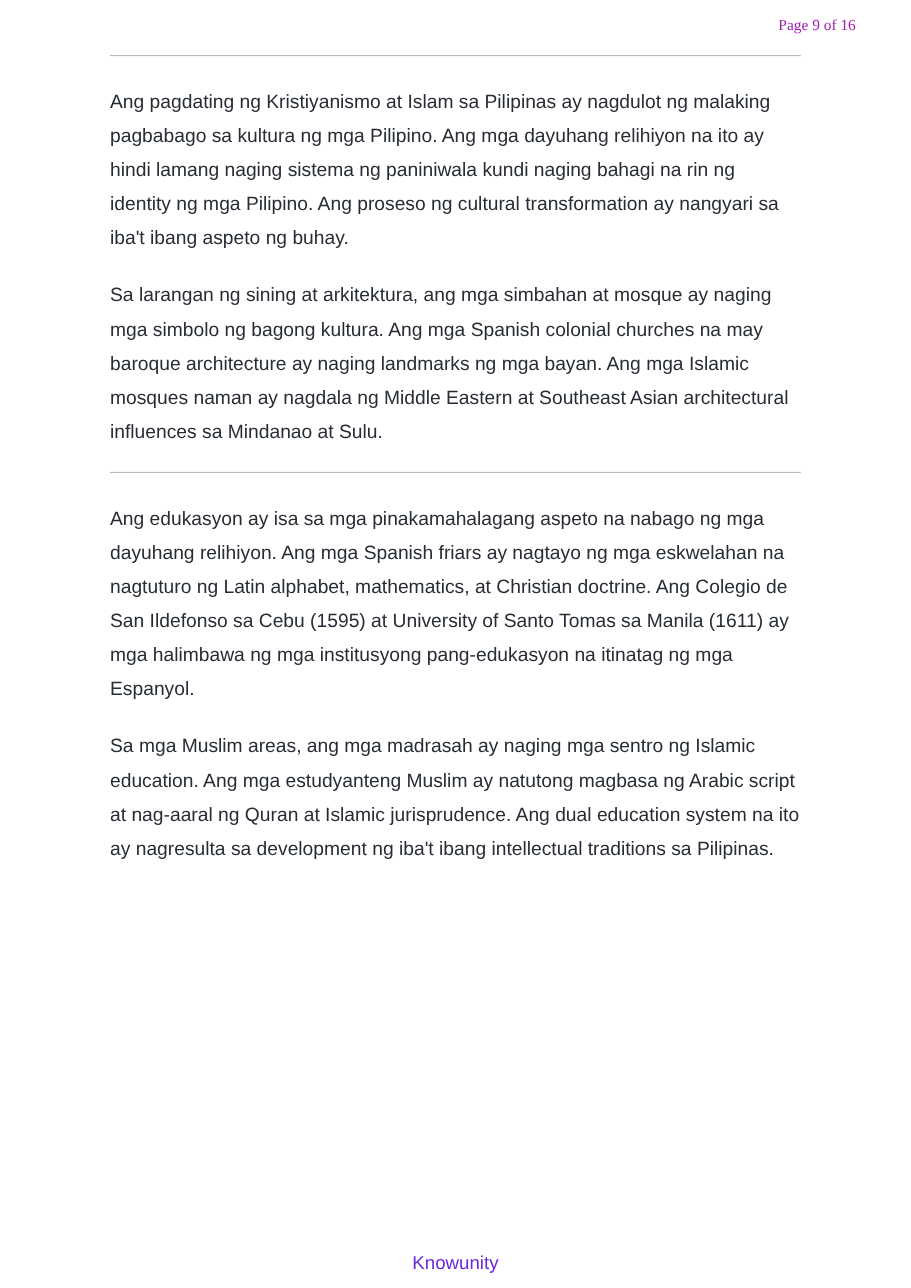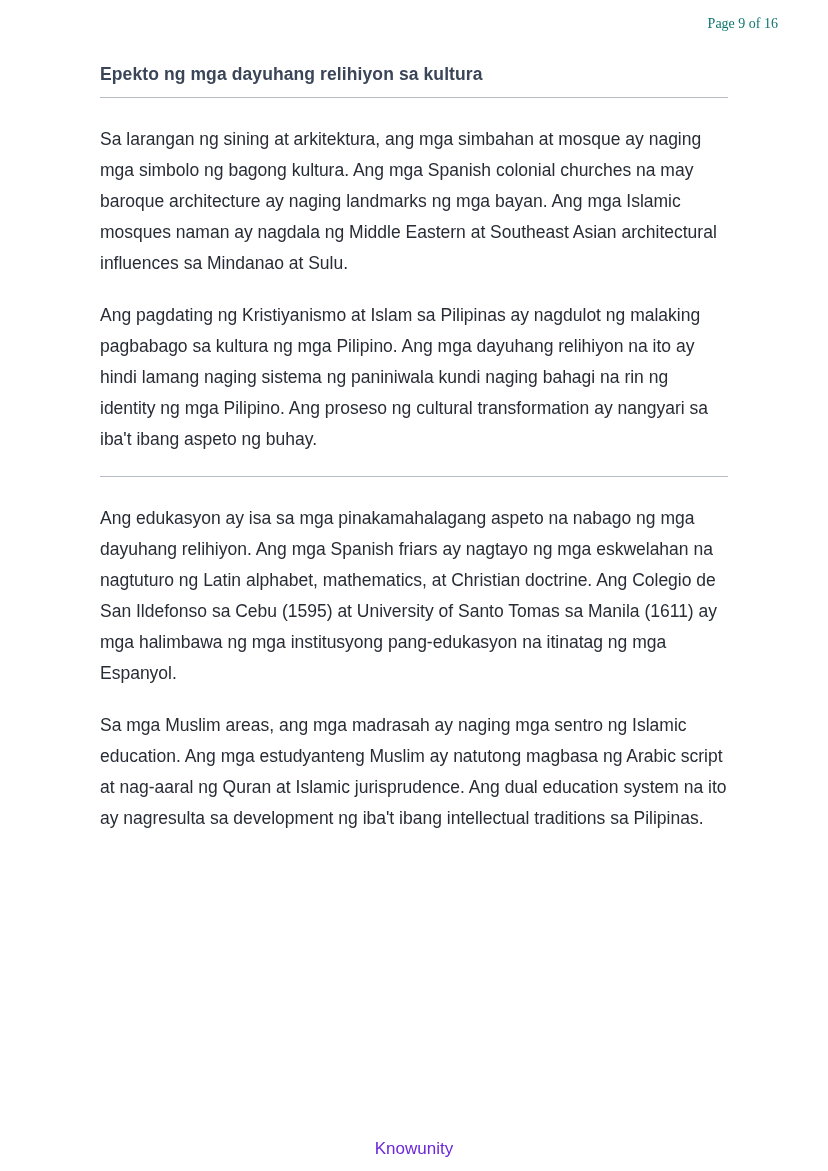--- a/index.html
+++ b/index.html
@@ -14,21 +14,21 @@
     font-family: "Liberation Sans", sans-serif;
     color: #272c35;
     overflow: hidden;
   }
   .page-indicator {
     position: absolute;
     top: 16px;
     right: 50px;
     font-family: "Liberation Serif", serif;
     font-size: 14px;
-    color: #0f766e;
+    color: #a21caf;
   }
   .content {
     position: absolute;
     top: 50px;
     left: 100px;
     right: 100px;
   }
   .section {
     margin-bottom: 14px;
   }
@@ -63,24 +63,23 @@
   }
 </style>
 </head>
 <body>
 
 <div class="page-indicator">Page 9 of 16</div>
 
 <div class="content">
 
   <div class="section">
-    <h2 class="section-heading">Epekto ng mga dayuhang relihiyon sa kultura</h2>
     <hr class="heading-divider">
+    <p class="paragraph">Ang pagdating ng Kristiyanismo at Islam sa Pilipinas ay nagdulot ng malaking pagbabago sa kultura ng mga Pilipino. Ang mga dayuhang relihiyon na ito ay hindi lamang naging sistema ng paniniwala kundi naging bahagi na rin ng identity ng mga Pilipino. Ang proseso ng cultural transformation ay nangyari sa iba't ibang aspeto ng buhay.</p>
     <p class="paragraph">Sa larangan ng sining at arkitektura, ang mga simbahan at mosque ay naging mga simbolo ng bagong kultura. Ang mga Spanish colonial churches na may baroque architecture ay naging landmarks ng mga bayan. Ang mga Islamic mosques naman ay nagdala ng Middle Eastern at Southeast Asian architectural influences sa Mindanao at Sulu.</p>
-    <p class="paragraph">Ang pagdating ng Kristiyanismo at Islam sa Pilipinas ay nagdulot ng malaking pagbabago sa kultura ng mga Pilipino. Ang mga dayuhang relihiyon na ito ay hindi lamang naging sistema ng paniniwala kundi naging bahagi na rin ng identity ng mga Pilipino. Ang proseso ng cultural transformation ay nangyari sa iba't ibang aspeto ng buhay.</p>
   </div>
 
   <div class="section">
     <hr class="heading-divider">
     <p class="paragraph">Ang edukasyon ay isa sa mga pinakamahalagang aspeto na nabago ng mga dayuhang relihiyon. Ang mga Spanish friars ay nagtayo ng mga eskwelahan na nagtuturo ng Latin alphabet, mathematics, at Christian doctrine. Ang Colegio de San Ildefonso sa Cebu (1595) at University of Santo Tomas sa Manila (1611) ay mga halimbawa ng mga institusyong pang-edukasyon na itinatag ng mga Espanyol.</p>
     <p class="paragraph">Sa mga Muslim areas, ang mga madrasah ay naging mga sentro ng Islamic education. Ang mga estudyanteng Muslim ay natutong magbasa ng Arabic script at nag-aaral ng Quran at Islamic jurisprudence. Ang dual education system na ito ay nagresulta sa development ng iba't ibang intellectual traditions sa Pilipinas.</p>
   </div>
 
 </div>
 

